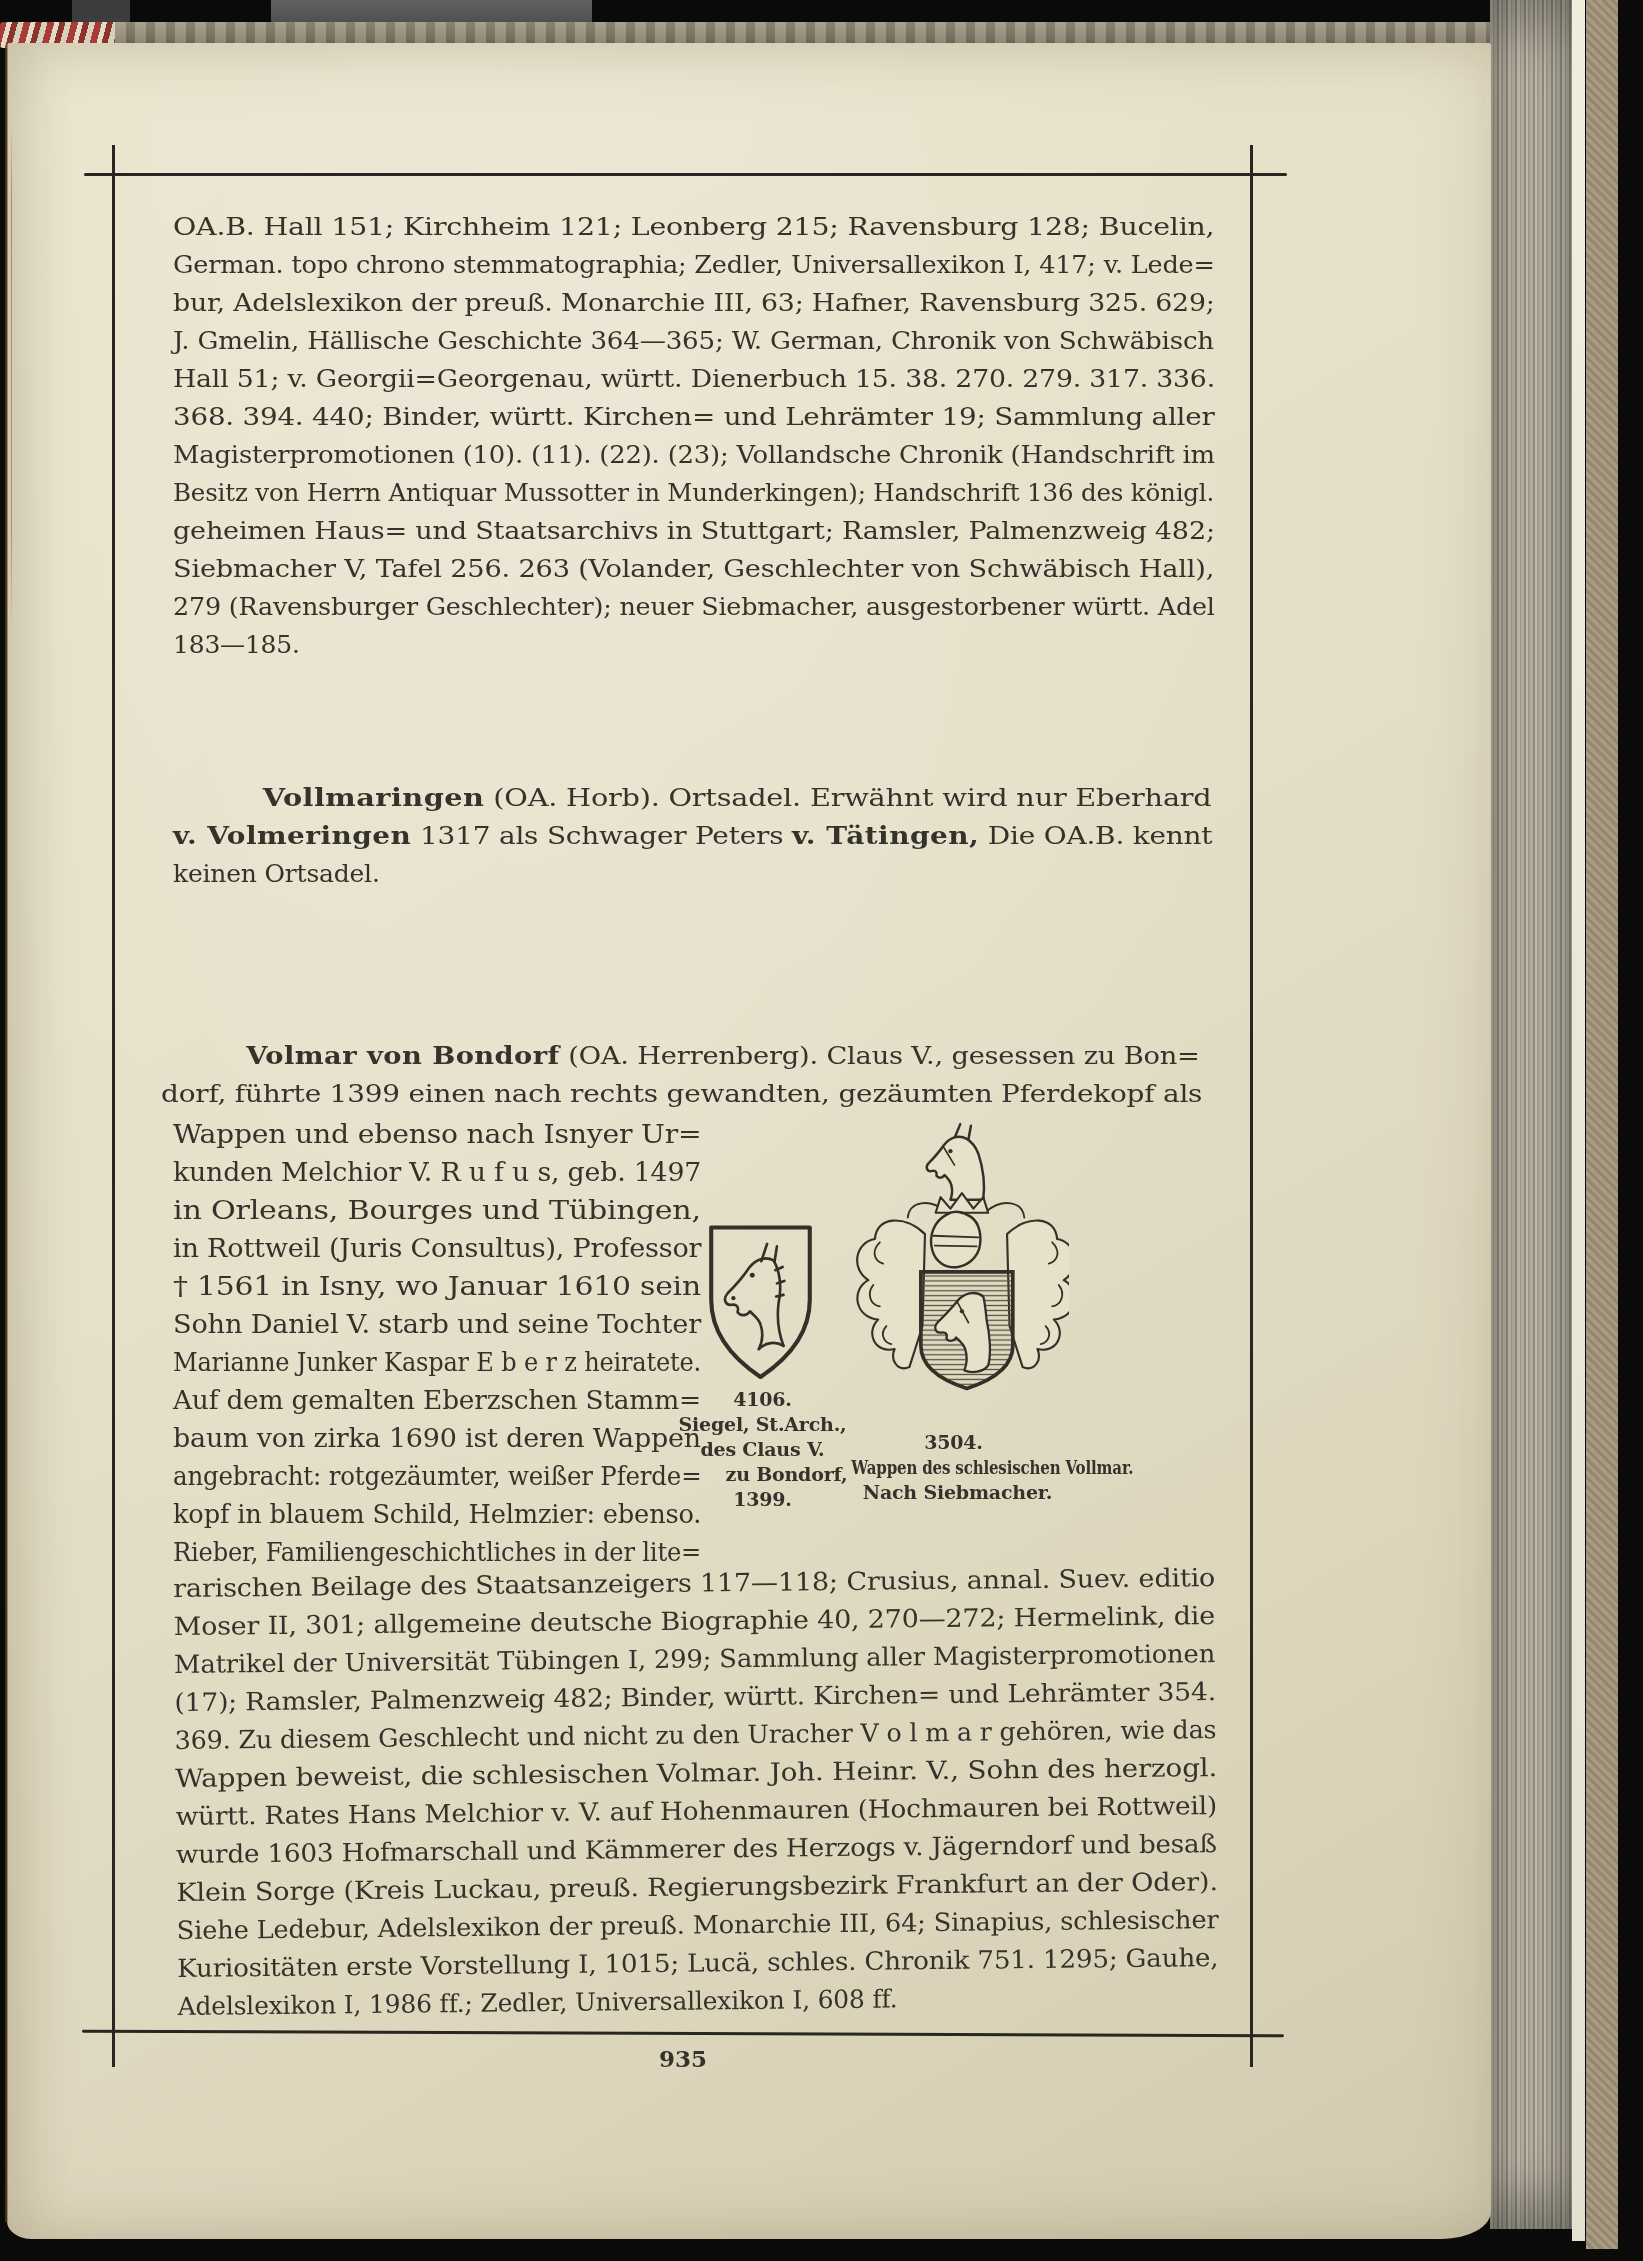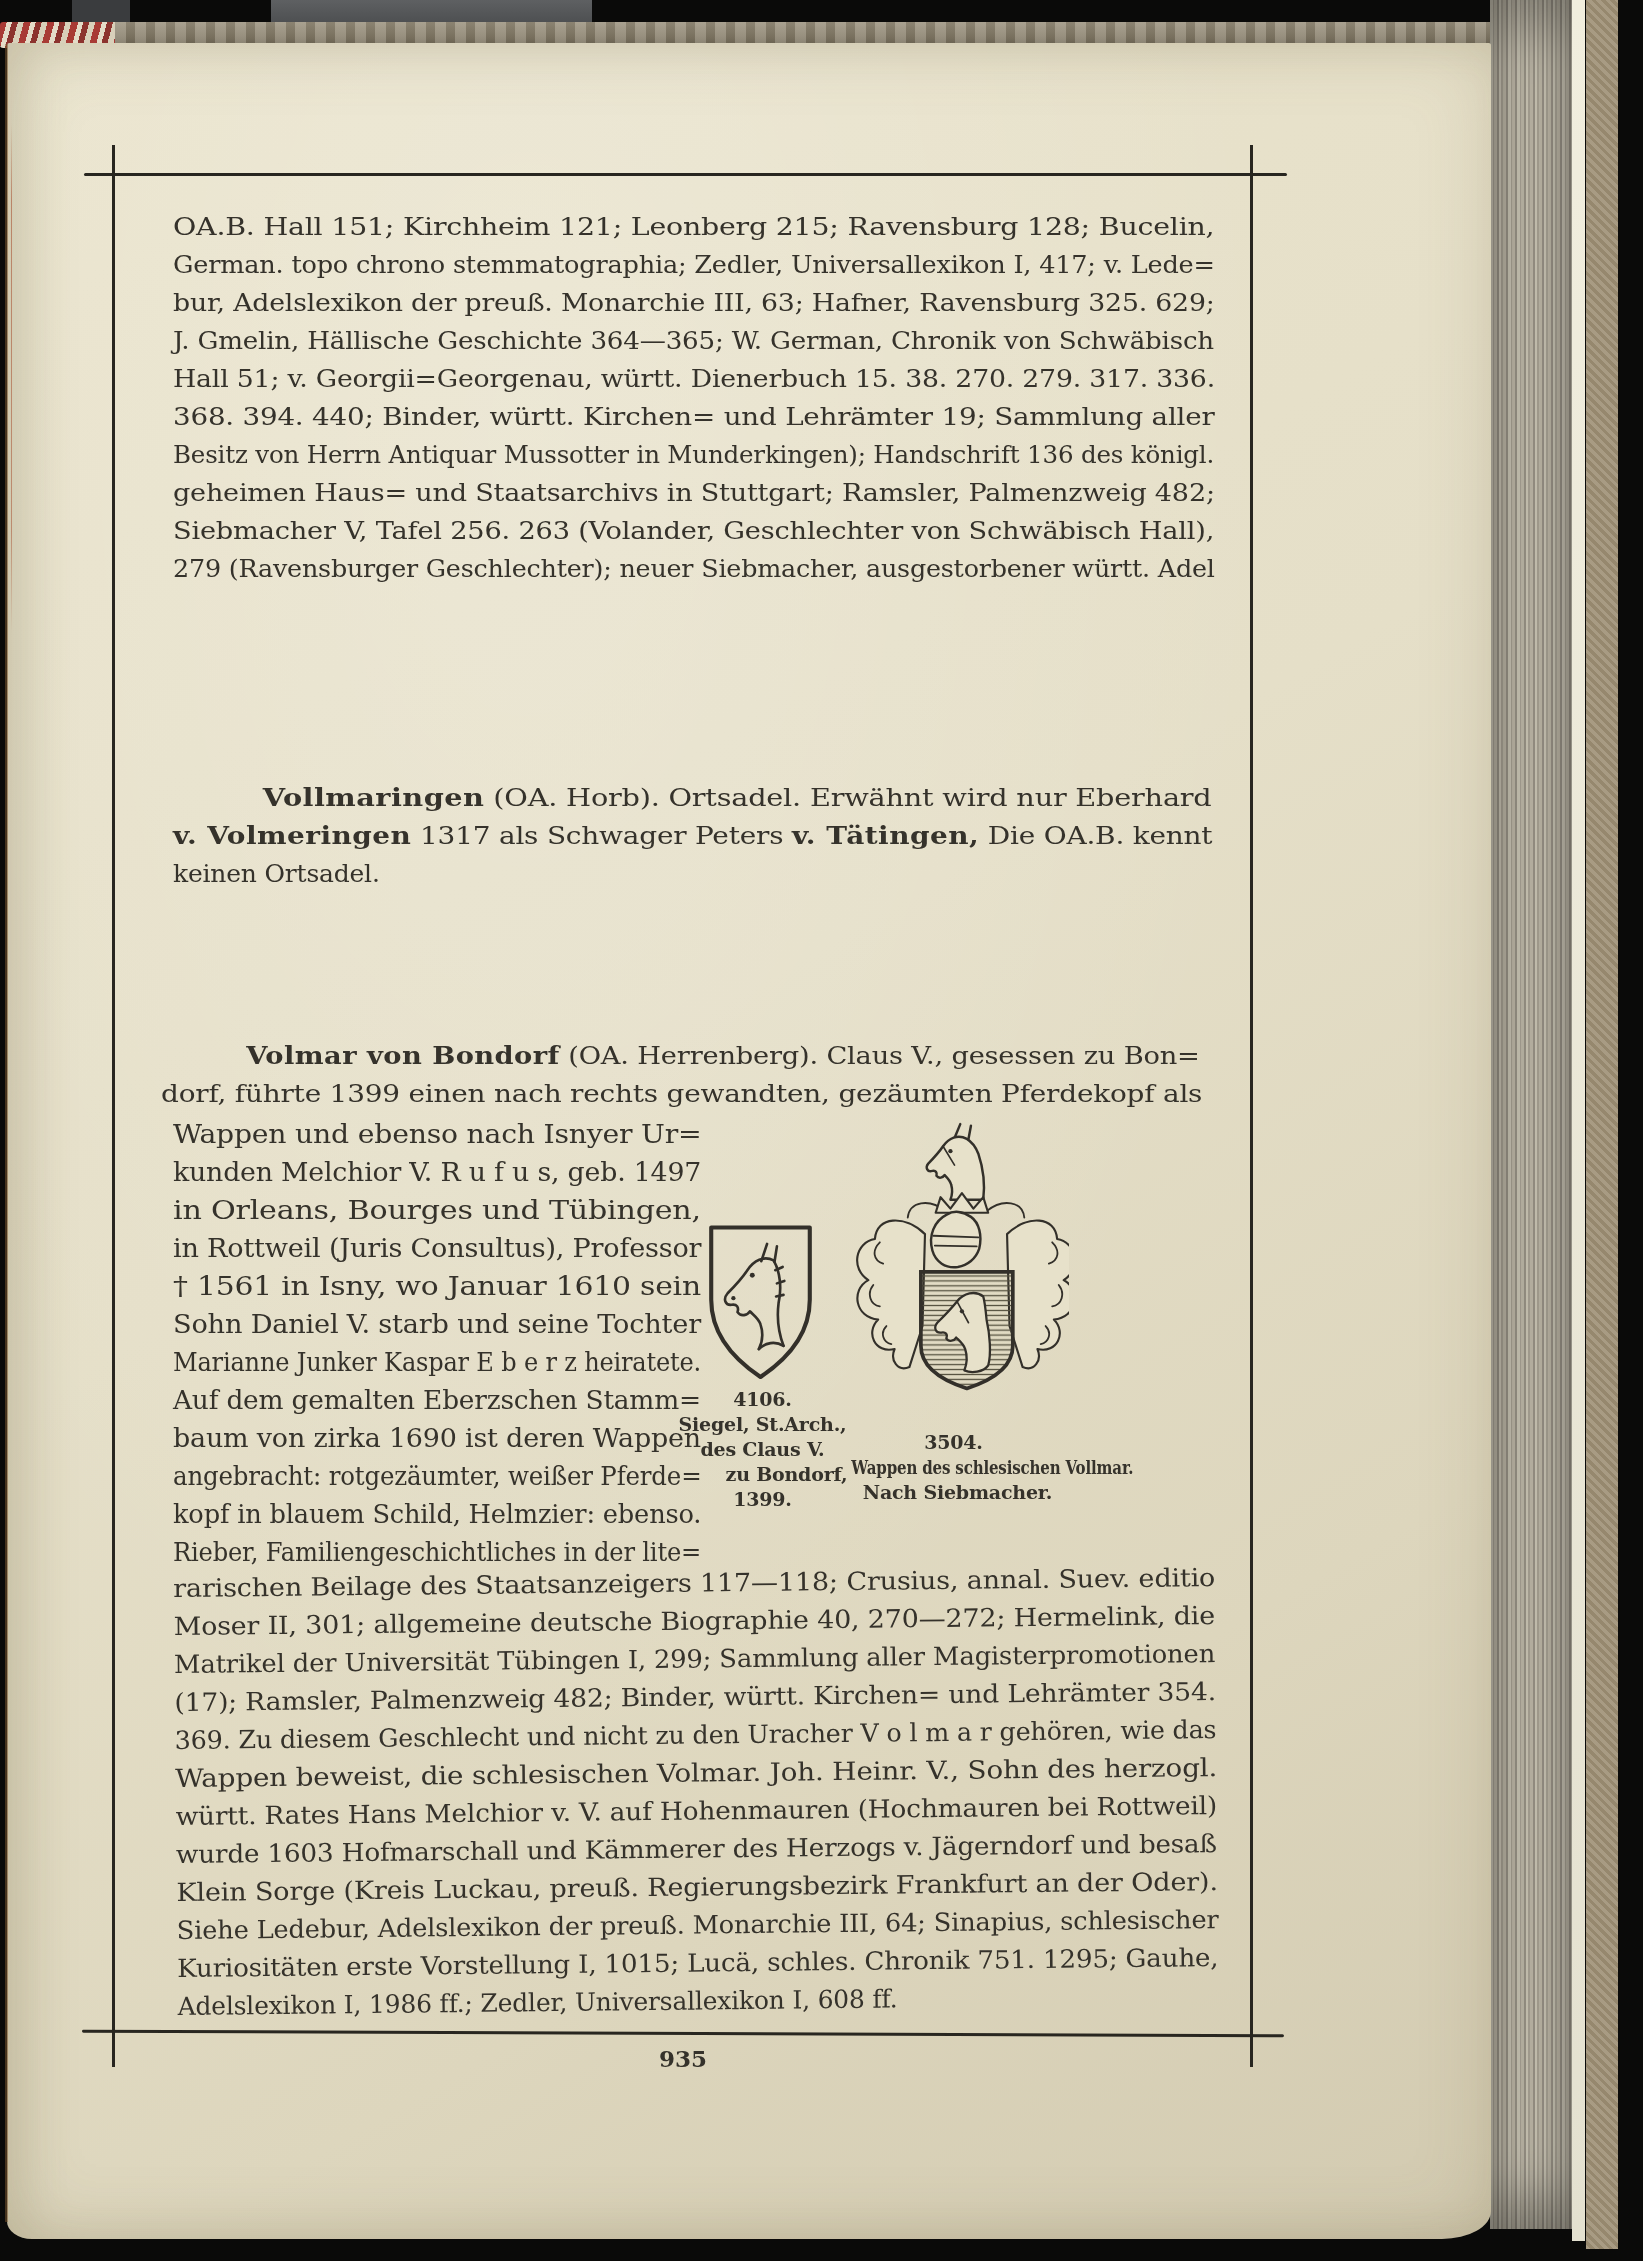--- a/index.html
+++ b/index.html
@@ -82,24 +82,26 @@
   <div class="abs rule rule-right"></div>
   <div class="abs rule rule-bottom"></div>
 
   <div class="abs textcol fs30" style="left:173px;top:208px;width:1023px;">
     <div class="line"><span style="transform: scaleX(1.137);">OA.B. Hall 151; Kirchheim 121; Leonberg 215; Ravensburg 128; Bucelin,</span></div>
     <div class="line"><span style="transform: scaleX(1.023);">German. topo chrono stemmatographia; Zedler, Universallexikon I, 417; v. Lede=</span></div>
     <div class="line"><span style="transform: scaleX(1.0705);">bur, Adelslexikon der preuß. Monarchie III, 63; Hafner, Ravensburg 325. 629;</span></div>
     <div class="line"><span style="transform: scaleX(1.0462);">J. Gmelin, Hällische Geschichte 364—365; W. German, Chronik von Schwäbisch</span></div>
     <div class="line"><span style="transform: scaleX(1.0696);">Hall 51; v. Georgii=Georgenau, württ. Dienerbuch 15. 38. 270. 279. 317. 336.</span></div>
     <div class="line"><span style="transform: scaleX(1.1106);">368. 394. 440; Binder, württ. Kirchen= und Lehrämter 19; Sammlung aller</span></div>
+    <div class="line"><span style="transform: scaleX(1.0349);">Magisterpromotionen (10). (11). (22). (23); Vollandsche Chronik (Handschrift im</span></div>
     <div class="line"><span style="transform: scaleX(0.9819);">Besitz von Herrn Antiquar Mussotter in Munderkingen); Handschrift 136 des königl.</span></div>
     <div class="line"><span style="transform: scaleX(1.0826);">geheimen Haus= und Staatsarchivs in Stuttgart; Ramsler, Palmenzweig 482;</span></div>
     <div class="line"><span style="transform: scaleX(1.0892);">Siebmacher V, Tafel 256. 263 (Volander, Geschlechter von Schwäbisch Hall),</span></div>
     <div class="line"><span style="transform: scaleX(1.0163);">279 (Ravensburger Geschlechter); neuer Siebmacher, ausgestorbener württ. Adel</span></div>
+    <div class="line ns"><span style="transform: scaleX(1);">183—185.</span></div>
   </div>
 
   <div class="abs textcol fs30" style="left:173px;top:779px;width:1023px;">
     <div class="line indent">
       <span style="transform: scaleX(1.1506);"><b class="hw">Vollmaringen</b><span> (OA. Horb).  Ortsadel.  Erwähnt wird nur Eberhard</span></span>
     </div>
     <div class="line">
       <span style="transform: scaleX(1.1186);"><b class="hw">v. Volmeringen</b><span> 1317 als Schwager Peters </span><b class="hw">v. Tätingen,</b><span>  Die OA.B. kennt</span></span>
     </div>
     <div class="line ns"><span style="transform: scaleX(1);">keinen Ortsadel.</span></div>

